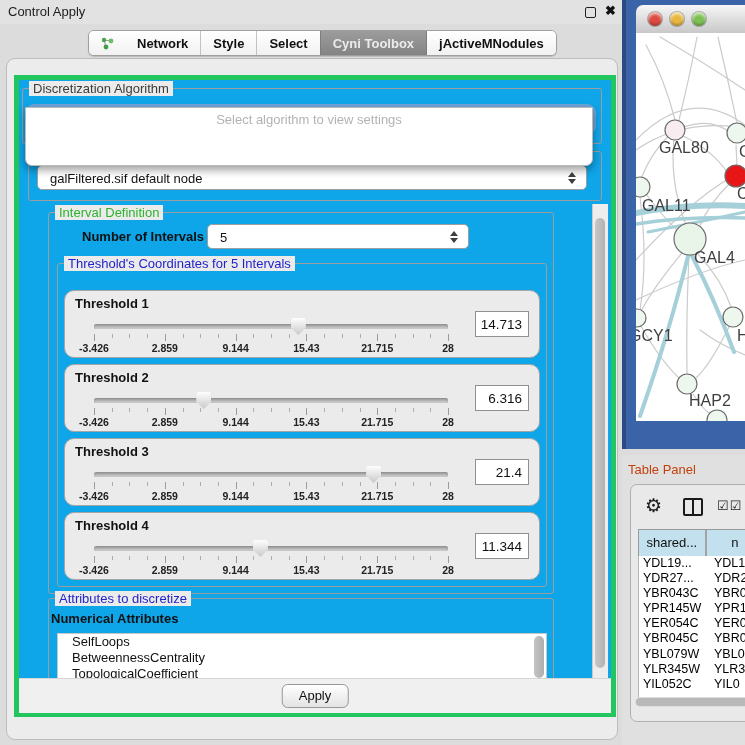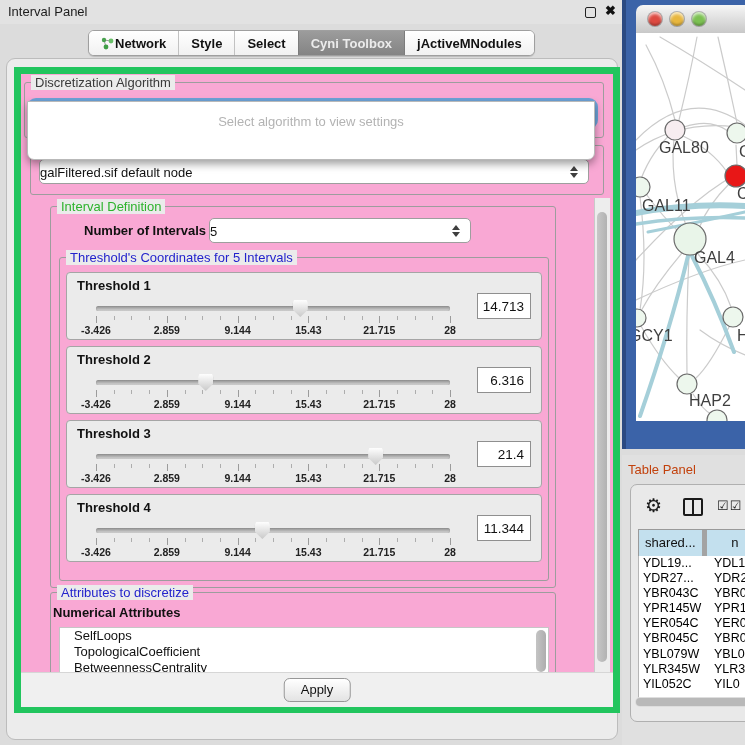--- a/index.html
+++ b/index.html
@@ -6,57 +6,57 @@
   body{width:745px;height:745px;position:relative;overflow:hidden;background:#dcdcdc;
        font-family:"Liberation Sans",sans-serif;-webkit-font-smoothing:antialiased;}
   
   .cp-titlebar{position:absolute;left:0;top:0;width:622px;height:24px;background:#e2e2e2;}
   .cp-title{position:absolute;left:8px;top:4px;font-size:13px;color:#1c1c1c;}
   .float-box{position:absolute;right:26px;top:7px;width:9px;height:9px;border:1.6px solid #222;border-radius:2px;}
   .close-x{position:absolute;right:6px;top:3px;font-size:13px;font-weight:bold;color:#111;}
   
   .segbar{position:absolute;display:flex;height:24px;border:1px solid #9f9f9f;border-radius:6px;
           overflow:hidden;background:#fff;box-shadow:0 1px 1px rgba(0,0,0,.15);}
-  .seg{display:flex;align-items:center;gap:1px;padding:0 12px;font-size:13px;font-weight:bold;
+  .seg{display:flex;align-items:center;gap:23px;padding:0 12px;font-size:13px;font-weight:bold;
        color:#111;background:linear-gradient(#ffffff,#f1f1f1);white-space:nowrap;}
   .seg + .seg{border-left:1px solid #c2c2c2;}
   .seg.sel{background:linear-gradient(#9c9c9c,#848484);color:#ececec;border-left-color:#7c7c7c;}
   .seg.sel + .seg{border-left-color:#7c7c7c;}
   #top-tabs{left:88px;top:30px;}
   #bottom-tabs{top:645px;}
   
   .cp-body{position:absolute;left:6px;top:58px;width:610px;height:680px;background:#ececec;
            border:1px solid #bcbcbc;border-radius:9px;}
-  .cp-inner{position:absolute;left:7px;top:8px;width:592px;height:632px;background:#f9a8d4;
-            border:7px solid #22c55e;}
+  .cp-inner{position:absolute;left:7px;top:16px;width:592px;height:632px;background:#0ea5e9;
+            border:5px solid #22c55e;}
   .group{position:absolute;border:1px solid #9d9d9d;border-radius:3px;}
   .group-label{position:absolute;top:-8px;left:6px;background:#ebebeb;padding:0 4px;font-size:13px;color:#111;}
   .green{color:#2db32d;} .blue{color:#2323cc;} .dim{color:#3a3a3a;}
   
   .combo{position:absolute;background:#fff;border:1px solid #9e9e9e;border-radius:5px;height:25px;
-         font-size:13px;color:#111;line-height:25px;box-sizing:border-box;}
+         font-size:13px;color:#111;line-height:25px;padding-left:12px;box-sizing:border-box;}
   .spinner{position:absolute;right:10px;top:50%;transform:translateY(-50%);width:8px;height:12px;}
   .spin-up{position:absolute;left:0;top:0;width:0;height:0;border-left:4px solid transparent;
            border-right:4px solid transparent;border-bottom:5px solid #3f3f3f;}
   .spin-down{position:absolute;left:0;bottom:0;width:0;height:0;border-left:4px solid transparent;
            border-right:4px solid transparent;border-top:5px solid #3f3f3f;}
   .combo.focused{box-shadow:0 0 0 3px #6ea3d8;border-color:#4d87c7;border-radius:6px;}
   
   .popup{position:absolute;left:6px;top:27px;width:566px;height:57px;background:#ffffff;z-index:30;
          border:1px solid #b9b9b9;border-radius:0 0 7px 7px;box-shadow:0 4px 9px rgba(0,0,0,.38);}
-  .pop-hint{text-align:center;font-size:13px;color:#b3b3b3;padding-top:12px;height:17px;}
+  .pop-hint{text-align:center;font-size:13px;color:#b3b3b3;padding-top:4px;height:17px;}
   .pop-item{font-size:13px;color:#0a0a0a;padding-left:2px;height:16px;line-height:16px;}
   .pop-item.bold{font-weight:bold;}
   
   .scrollregion{position:absolute;left:3px;top:124px;width:586px;height:474px;overflow:hidden;}
   .v-scroll{position:absolute;right:0;top:0;width:15px;height:474px;background:#ededed;border-left:1px solid #c9c9c9;}
   .v-thumb{position:absolute;left:2px;top:14px;width:10px;height:450px;border-radius:6px;
            background:linear-gradient(90deg,#c7c7c7,#b2b2b2);}
   
-  .tbox{position:absolute;left:6px;width:474px;height:66px;border:1px solid #a5a5a5;border-radius:4px;background:#ebebeb;}
+  .tbox{position:absolute;left:6px;width:474px;height:66px;border:1px solid #a5a5a5;border-radius:10px;background:#ebebeb;margin-top:12px;}
   .tlabel{position:absolute;left:10px;top:5px;font-size:13px;font-weight:bold;color:#111;}
   .slider{position:absolute;left:29px;top:26px;width:354px;height:36px;text-align:center;}
   .track{position:absolute;left:0;right:0;top:7px;height:5px;border-radius:3px;
          background:linear-gradient(#8e8e8e,#d8d8d8);box-shadow:inset 0 0 1px #777;}
   .thumb{position:absolute;top:1px;width:15px;height:17px;background:linear-gradient(#fefefe,#c9c9c9);
          clip-path:polygon(8% 0,92% 0,100% 18%,100% 58%,50% 100%,0 58%,0 18%);
          filter:drop-shadow(0 0 1px #777);}
   .tick{position:absolute;top:17px;width:1px;background:#9b9b9b;}
   .tick.major{height:7px;} .tick.minor{height:4px;background:#adadad;}
   .ticklabel{position:absolute;top:25px;transform:translateX(-50%);font-size:10.5px;font-weight:bold;color:#222;white-space:nowrap;}
@@ -85,35 +85,35 @@
   .tp-title{position:absolute;left:6px;top:7px;font-size:13px;color:#c2410c;}
   .tp-box{position:absolute;left:8px;top:29px;width:132px;height:236px;background:#e9e9e9;
           border:1px solid #b0b0b0;border-radius:7px;}
   .gear{position:absolute;left:14px;top:9px;font-size:19px;color:#1a1a1a;}
   .col-icon{position:absolute;left:52px;top:13px;width:16px;height:14px;border:2px solid #1a1a1a;border-radius:2px;}
   .col-icon::after{content:"";position:absolute;left:7px;top:0;width:2px;height:14px;background:#1a1a1a;}
   .checks{position:absolute;left:86px;top:13px;font-size:13px;color:#222;letter-spacing:1px;}
   .tp-table{position:absolute;left:7px;top:44px;width:126px;}
   .th-row{display:flex;height:26px;border:1px solid #9a9a9a;border-bottom:none;}
   .th{background:#c3e0ee;font-size:13px;color:#111;text-align:center;line-height:26px;box-sizing:border-box;}
-  .th:first-child{width:72px;border-right:5px solid #a3a3a3;}
+  .th:first-child{width:72px;border-right:2px solid #a3a3a3;}
   .th:last-child{width:60px;}
   .tp-rows{height:142px;overflow:hidden;border-left:1px solid #b5b5b5;background:#fff;}
   .tp-row{display:flex;height:15.1px;font-size:12.5px;color:#000;white-space:nowrap;}
   .td1{width:68px;padding-left:4px;overflow:hidden;}
   .td2{padding-left:3px;}
   .h-scroll{position:absolute;left:4px;top:212px;width:124px;height:10px;background:#dedede;border-radius:5px;}
   .h-thumb{position:absolute;left:1px;top:1px;width:118px;height:8px;border-radius:4px;background:#b9b9b9;}
   .net-glyph{display:inline-block;width:13px;height:13px;}
 </style>
 </head>
 <body>
 
 <div class="cp-titlebar">
-  <span class="cp-title">Interval Panel</span>
+  <span class="cp-title">Control Apply</span>
   <span class="float-box"></span>
   <span class="close-x">✖</span>
 </div>
 
 <div class="segbar" id="top-tabs">
     <div class="seg">
       <span class="net-glyph"><svg width="13" height="13" viewBox="0 0 13 13">
           <line x1="3" y1="3" x2="10" y2="4" stroke="#9a9a9a"></line>
           <line x1="3" y1="3" x2="5" y2="10" stroke="#9a9a9a"></line>
           <circle cx="3" cy="3" r="2.2" fill="#49a14f"></circle>
@@ -317,22 +317,22 @@
             </div>
         </div>
       </div>
 
       <div class="group" style="left:26px;top:394px;width:504px;height:130px;">
         <span class="group-label blue">Attributes to discretize</span>
         <span style="position:absolute;left:2px;top:12px;font-size:13px;font-weight:bold;color:#111;">Numerical Attributes</span>
         <div class="attr-list">
           <div id="attr-items">
               <div class="attr-item">SelfLoops</div>
+              <div class="attr-item">BetweennessCentrality</div>
               <div class="attr-item">TopologicalCoefficient</div>
-              <div class="attr-item">BetweennessCentrality</div>
             </div>
           <div class="list-scroll"></div>
         </div>
       </div>
 
       <div class="v-scroll">
         <div class="v-thumb"></div>
       </div>
     </div>
 

